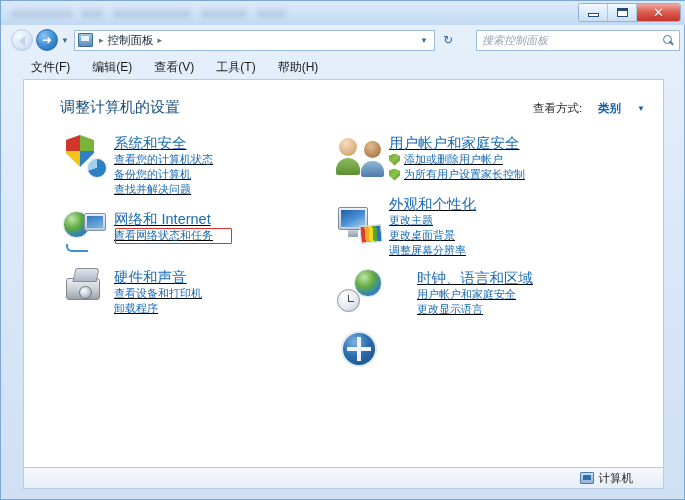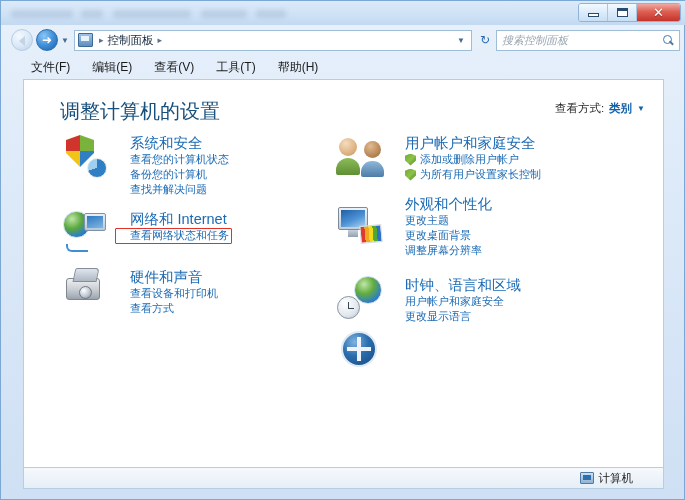--- a/index.html
+++ b/index.html
@@ -105,21 +105,21 @@
   .crumb-text { font-size: 11.5px; color: #15293d; }
   .addr-dropdown {
     margin-left: auto; font-size: 8px; color: #4a6b8c; padding-right: 3px;
   }
   #refreshbtn {
     width: 22px; height: 21px; flex: none; margin-left: 2px;
     display: flex; align-items: center; justify-content: center;
     font-size: 12px; color: #2b6aa8;
   }
   #searchbox {
-    width: 184px; height: 21px; flex: none; margin-left: 0;
+    width: 204px; height: 21px; flex: none; margin-left: 17px;
     background: #fff; border: 1px solid #9ebdd8;
     display: flex; align-items: center; padding: 0 5px;
   }
   #searchbox .ph {
     flex: 1; font-size: 11px; color: #9aa5b1; font-style: italic;
   }
   .mag {
     width: 11px; height: 11px; flex: none; position: relative;
   }
   .mag::before {
@@ -140,34 +140,34 @@
 
   
   #content {
     position: absolute; left: 22px; top: 78px;
     width: 641px; height: 388px;
     background: #fff; border: 1px solid #b6cde3; border-bottom: none;
     overflow: hidden;
   }
   #page-title {
     position: absolute; left: 36px; top: 18px;
-    font-size: 20px; color: #18507d;
+    font-size: 15px; color: #18507d;
   }
   #viewby {
     position: absolute; right: 18px; top: 21px;
-    font-size: 11.5px; color: #2a2a2a; display: flex; align-items: center; gap: 5px;
+    font-size: 11.5px; color: #2a2a2a; display: flex; align-items: center; gap: 16px;
   }
   #viewby .val { color: #1561a8; font-weight: bold; }
   #viewby .caret { font-size: 8px; color: #1561a8; }
 
   .cat {
     position: absolute; display: flex; align-items: flex-start;
   }
   .cat .icon { width: 46px; height: 46px; flex: none; position: relative; }
-  .cat .texts { margin-left: 22px; padding-top: 2px; }
+  .cat .texts { margin-left: 6px; padding-top: 2px; text-decoration: underline; }
   .cat .cat-title {
     font-size: 14.5px; color: #1a6ab5; line-height: 18px; white-space: nowrap;
   }
   .cat .sublink {
     font-size: 11px; color: #1a6ab5; line-height: 15px;
     white-space: nowrap; display: flex; align-items: center;
   }
   .cat .sublink.shielded::before {
     content: ""; width: 11px; height: 12px; margin-right: 4px; flex: none;
     background:
@@ -429,21 +429,21 @@
 
     <div class="hl-box" style="left:91px; top:148px; width:117px; height:16px;"></div>
 
     <div class="cat" style="left:38px; top:186px;">
       <div class="icon">
         <span class="ic-printer"></span>
       </div>
       <div class="texts">
         <div class="cat-title">硬件和声音</div>
         <div class="sublink">查看设备和打印机</div>
-        <div class="sublink">查看方式</div>
+        <div class="sublink">卸载程序</div>
       </div>
     </div>
 
 
     <div class="cat" style="left:313px; top:52px;">
       <div class="icon">
         <span class="ic-people-b"></span>
         <span class="ic-people-b-body"></span>
         <span class="ic-people-a"></span>
         <span class="ic-people-a-body"></span>
@@ -462,21 +462,21 @@
         <span class="ic-swatch"></span>
       </div>
       <div class="texts">
         <div class="cat-title">外观和个性化</div>
         <div class="sublink">更改主题</div>
         <div class="sublink">更改桌面背景</div>
         <div class="sublink">调整屏幕分辨率</div>
       </div>
     </div>
 
-    <div class="cat" style="left:313px; top:194px;">
+    <div class="cat" style="left:313px; top:187px;gap:28px;">
       <div class="icon">
         <span class="ic-clockglobe"></span>
         <span class="ic-clock"></span>
       </div>
       <div class="texts">
         <div class="cat-title">时钟、语言和区域</div>
         <div class="sublink">用户帐户和家庭安全</div>
         <div class="sublink">更改显示语言</div>
       </div>
     </div>

